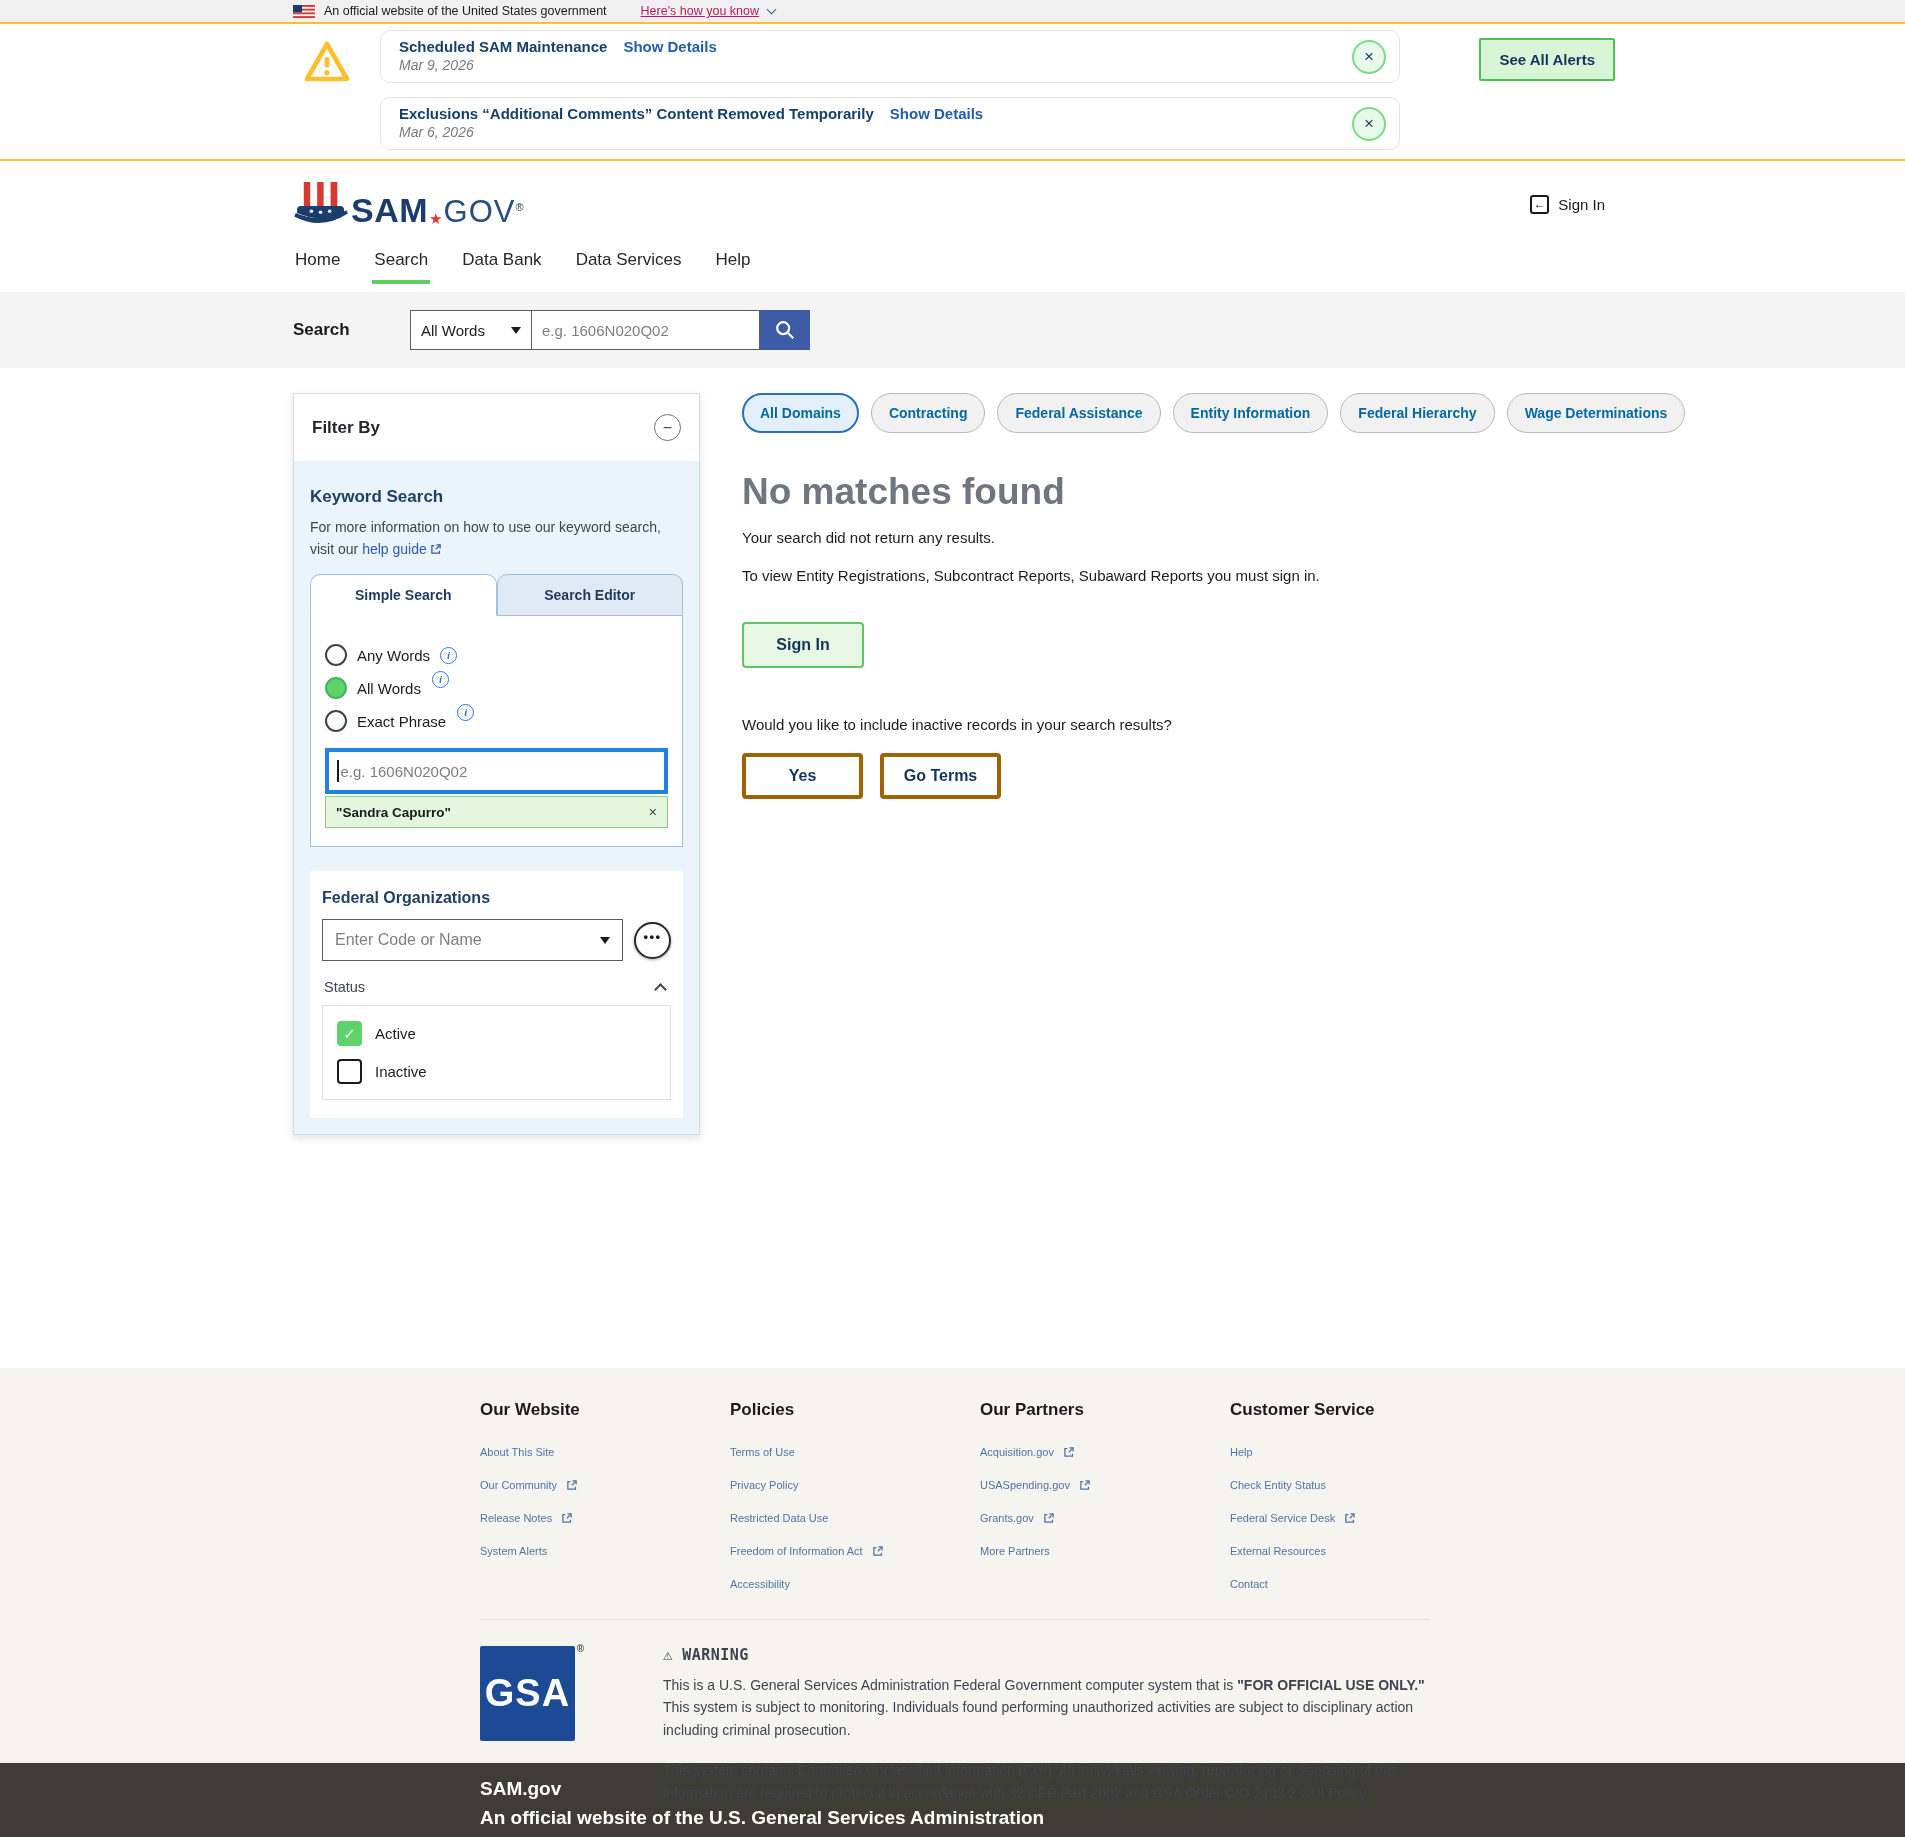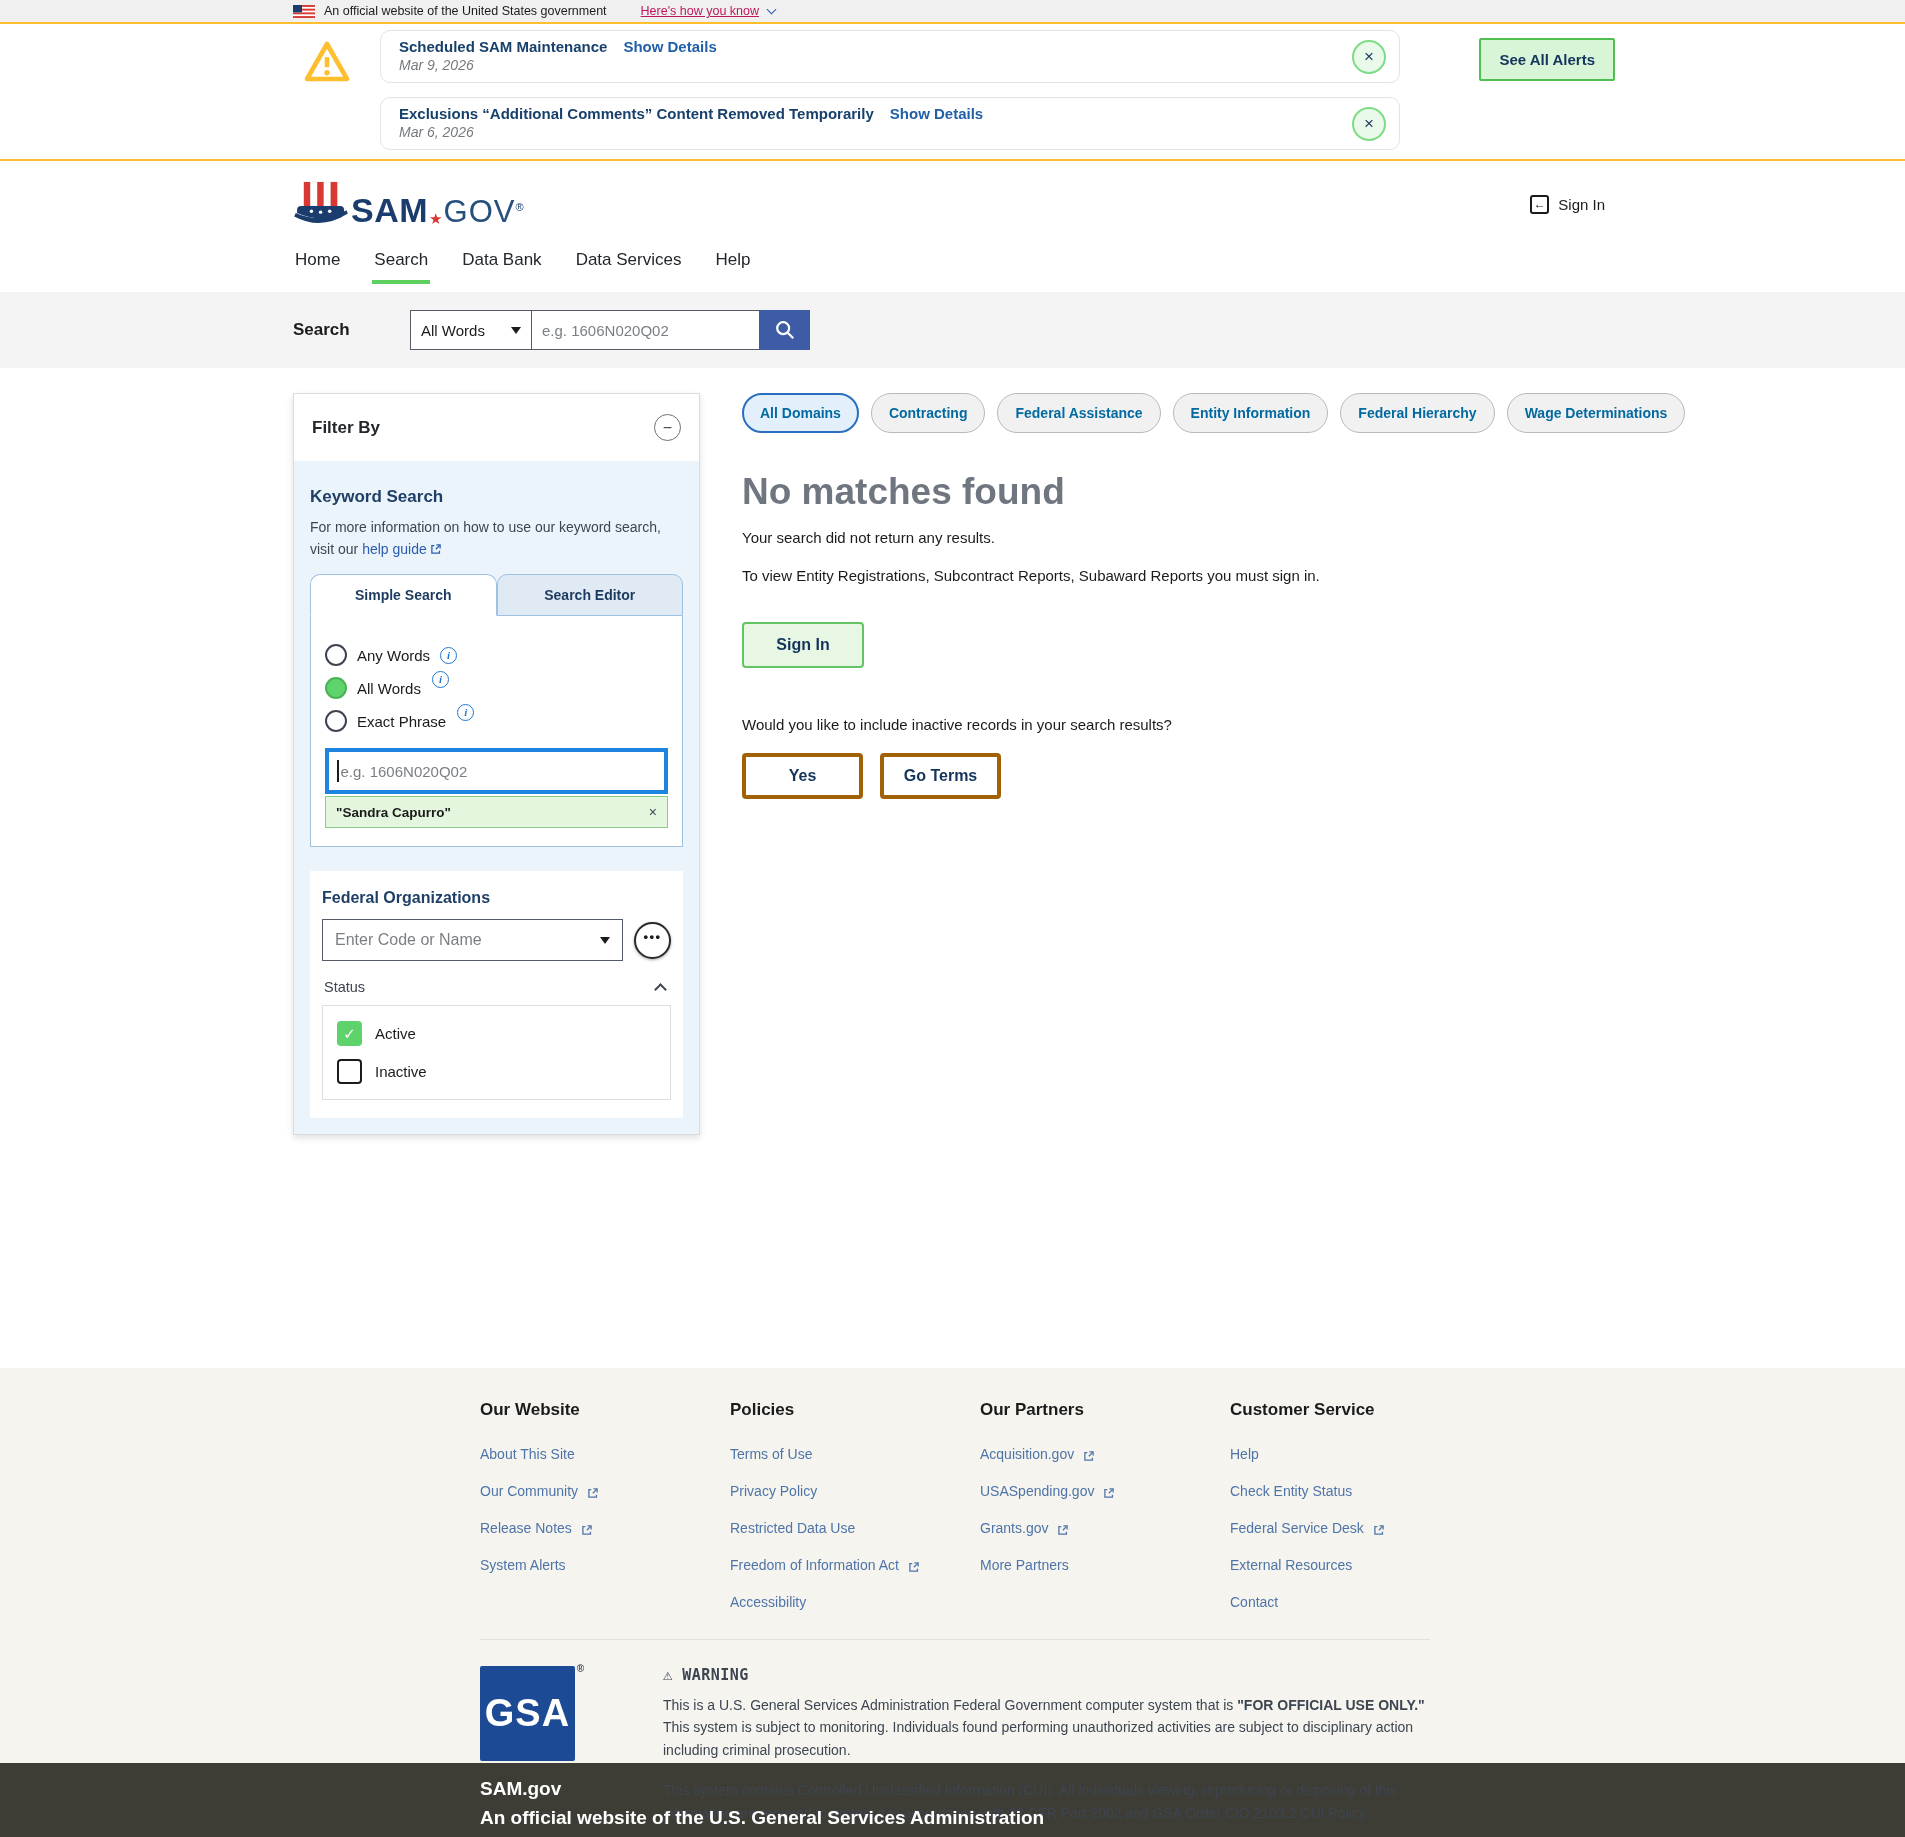--- a/index.html
+++ b/index.html
@@ -133,21 +133,21 @@
     border-radius:4px;font-weight:bold;font-size:16px;color:#14345c;cursor:pointer;}
   .question{margin-top:48px;font-size:15px;color:#1b1b1b;}
   .actions{margin-top:20px;display:flex;gap:17px;}
   .ghost-btn{width:121px;height:46px;background:#fff;border:4px solid #a16207;border-radius:4px;
     font-weight:bold;font-size:16px;color:#14345c;cursor:pointer;}
 
   
   .site-footer{background:#f5f4ef;height:395px;padding:32px 0 0 480px;}
   .footer-cols{display:grid;grid-template-columns:250px 250px 250px 250px;}
   .fcol-head{font-weight:bold;font-size:17px;color:#1b1b1b;margin:0 0 26px;}
-  .flink{display:flex;align-items:flex-end;gap:6px;color:#4f74a8;font-size:14px;margin-bottom:21px;cursor:pointer;}
+  .flink{display:flex;align-items:flex-end;gap:6px;color:#4f74a8;font-size:11px;margin-bottom:21px;cursor:pointer;}
   .gsa-row{display:flex;gap:88px;border-top:1px solid #e4e2da;margin-top:8px;padding-top:26px;width:950px;}
   .gsa-logo{position:relative;width:95px;height:95px;background:#1d4a94;border-radius:2px;flex:none;
     display:flex;align-items:center;justify-content:center;color:#fff;font-weight:bold;font-size:38px;letter-spacing:1px;}
   .gsa-reg{position:absolute;top:-3px;right:-10px;color:#3d4551;font-size:10px;}
   .warning-block{width:800px;}
   .warn-head{display:flex;align-items:center;gap:9px;font-family:"DejaVu Sans Mono",monospace;
     font-weight:bold;font-size:15px;color:#3d4551;letter-spacing:.5px;}
   .warn-tri-sm{color:#3d4551;font-size:16px;line-height:1;}
   .warn-p{font-size:14px;color:#3d4551;line-height:1.6;margin:10px 0 0;}
   .warn-p.second{margin-top:18px;}

